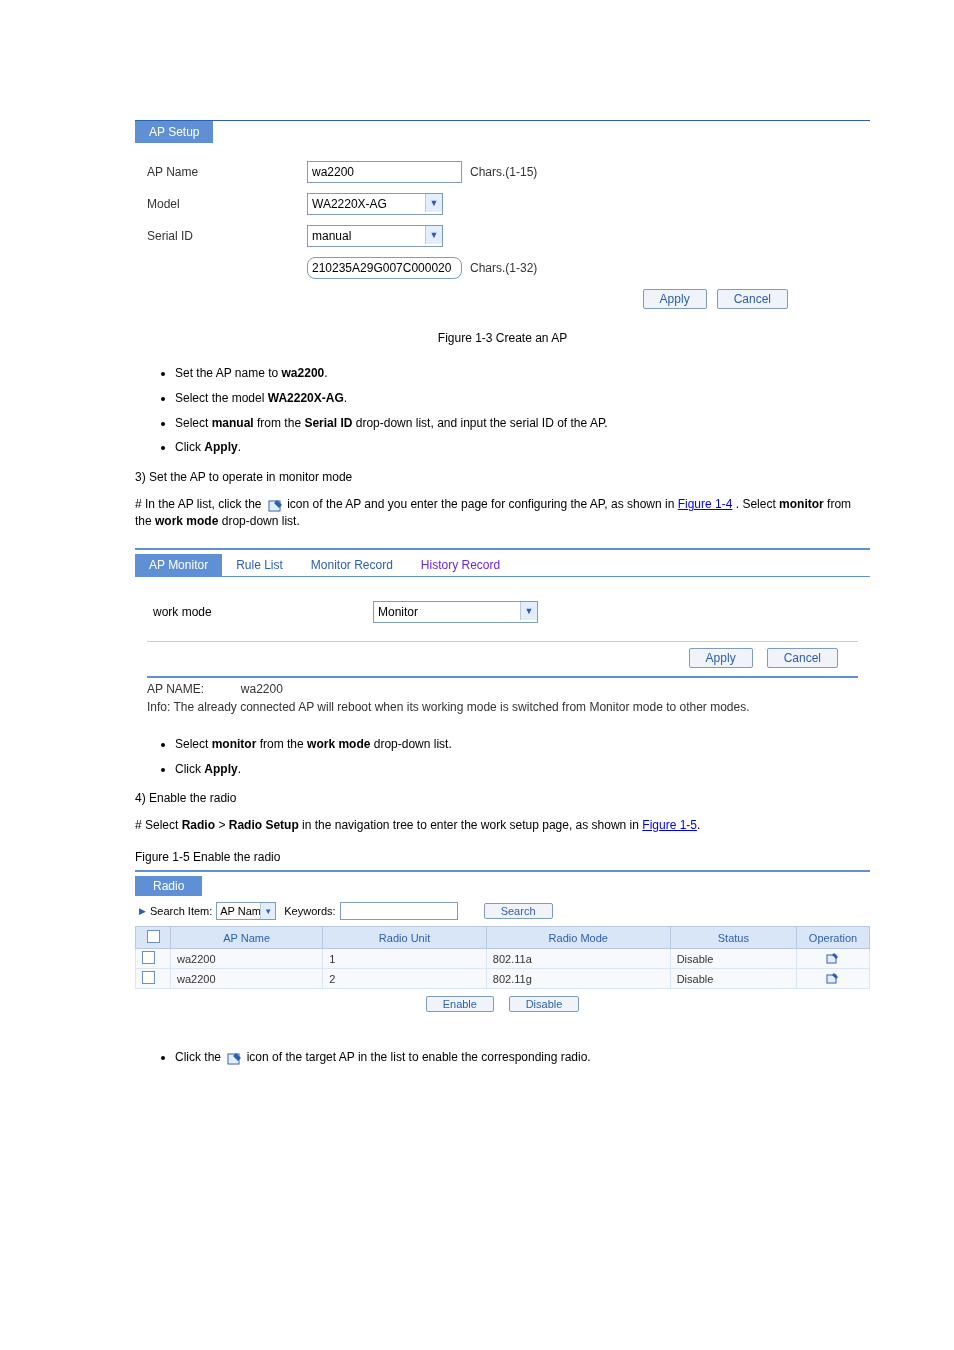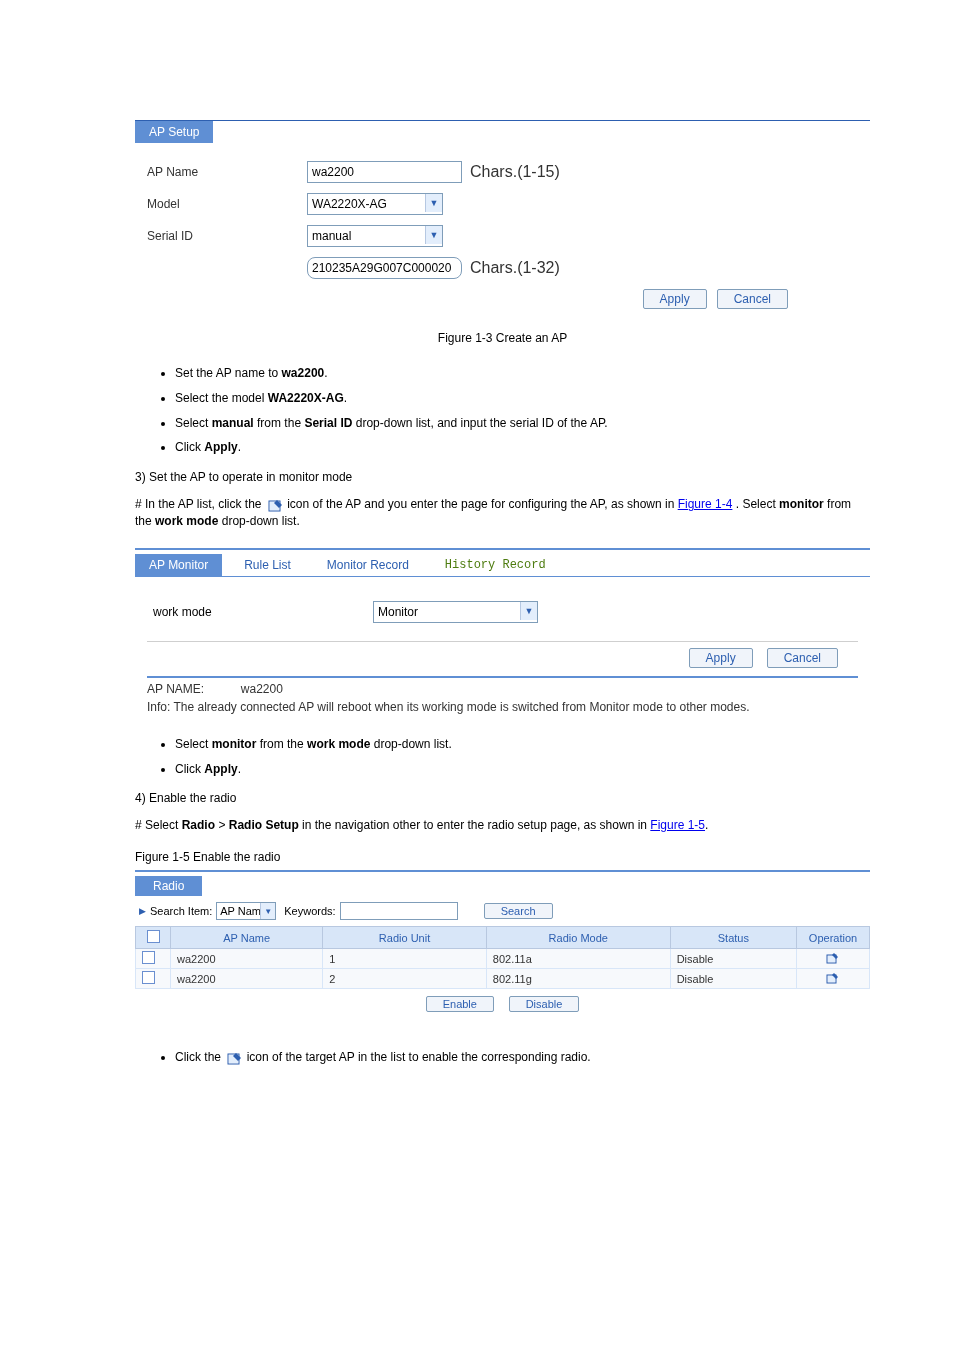--- a/index.html
+++ b/index.html
@@ -43,21 +43,21 @@
   }
   .text-input {
     border: 1px solid #7f9db9;
     padding: 2px 4px;
     font-size: 12px;
     height: 16px;
     width: 145px;
   }
   .hint {
     margin-left: 8px;
-    font-size: 16px;
+    font-size: 12px;
     color: #333;
   }
   .select-wrap {
     position: relative;
     display: inline-block;
   }
   .select-input {
     border: 1px solid #7f9db9;
     padding: 2px 4px;
     font-size: 12px;
@@ -247,25 +247,25 @@
         <path d="M9 2 L14 7 L11 10 L6 5 Z" fill="#2d5fb0"></path>
       </svg>
     </span>
     <span> icon of the AP and you enter the page for configuring the AP, as shown in </span>
     <span class="link">Figure 1-4</span>
     <span>. Select </span><span class="bold">monitor</span><span> from the </span><span class="bold">work mode</span><span> drop-down list.</span>
   </div>
 
   <div style="margin-top:18px;">
     <div class="blue-hr"></div>
-    <div class="tab-row" style="border-bottom:1px solid #5f8fd4;gap:8px;">
+    <div class="tab-row" style="border-bottom:1px solid #5f8fd4;">
       <div class="tab active" style="background:#5f8fd4;color:#fff;">AP Monitor</div>
       <div class="tab" style="color:#2d5fb0;">Rule List</div>
       <div class="tab" style="color:#2d5fb0;">Monitor Record</div>
-      <div class="tab" style="color:#4d7c0f;font-family:Liberation Mono, monospace;">History Record</div>
+      <div class="tab" style="color:#6d28d9;">History Record</div>
     </div>
     <div class="form-area" style="padding:24px 12px 10px 12px;">
       <div class="form-row" style="margin-bottom:18px;">
         <div style="width:220px;padding-left:6px;">work mode</div>
         <div class="select-wrap">
           <input class="select-input" style="width: 155px;" value="Monitor">
           <div class="select-arrow">▼</div>
         </div>
       </div>
       <div class="gray-hr"></div>
@@ -285,21 +285,21 @@
 
 
   <ul class="bullets">
     <li><span>Select </span><span class="bold">monitor</span><span> from the </span><span class="bold">work mode</span><span> drop-down list.</span></li>
     <li><span>Click </span><span class="bold">Apply</span><span>.</span></li>
   </ul>
 
   <div class="step-num">4) Enable the radio</div>
 
   <div class="body-text">
-    <span># Select </span><span class="bold">Radio</span><span> &gt; </span><span class="bold">Radio Setup</span><span> in the navigation other to enter the radio setup page, as shown in </span><span class="link">Figure 1-5</span><span>.</span>
+    <span># Select </span><span class="bold">Radio</span><span> &gt; </span><span class="bold">Radio Setup</span><span> in the navigation tree to enter the work setup page, as shown in </span><span class="link">Figure 1-5</span><span>.</span>
   </div>
 
   <div class="fig-caption" style="text-align:left;margin:16px 0 6px 0;">Figure 1-5 Enable the radio</div>
 
   <div>
     <div class="blue-hr"></div>
     <div class="tab-row">
       <div class="tab active" style="padding:3px 18px;">Radio</div>
     </div>
     <div class="search-row">

